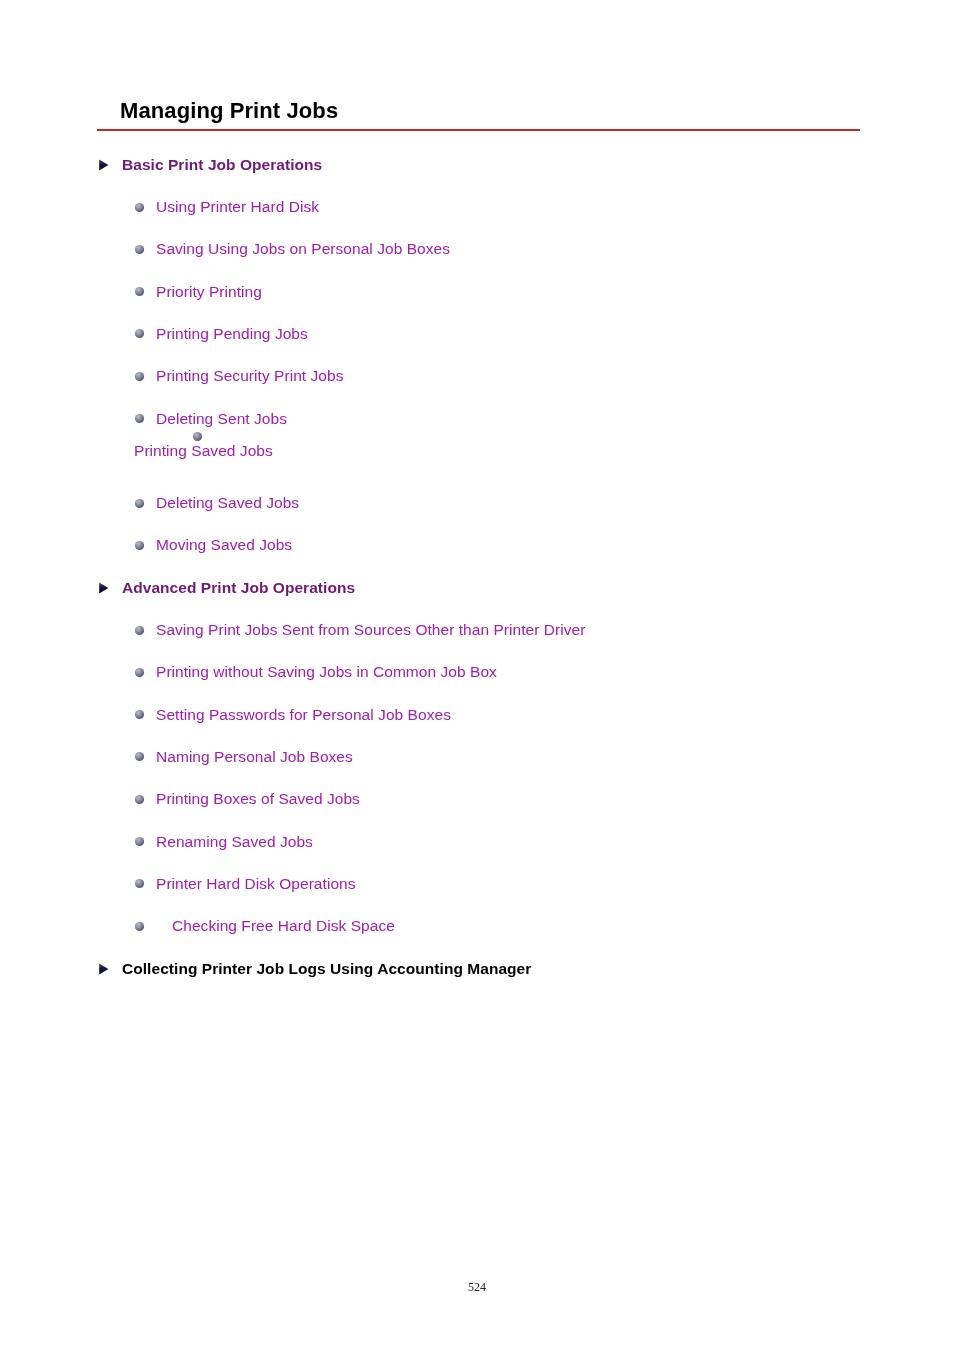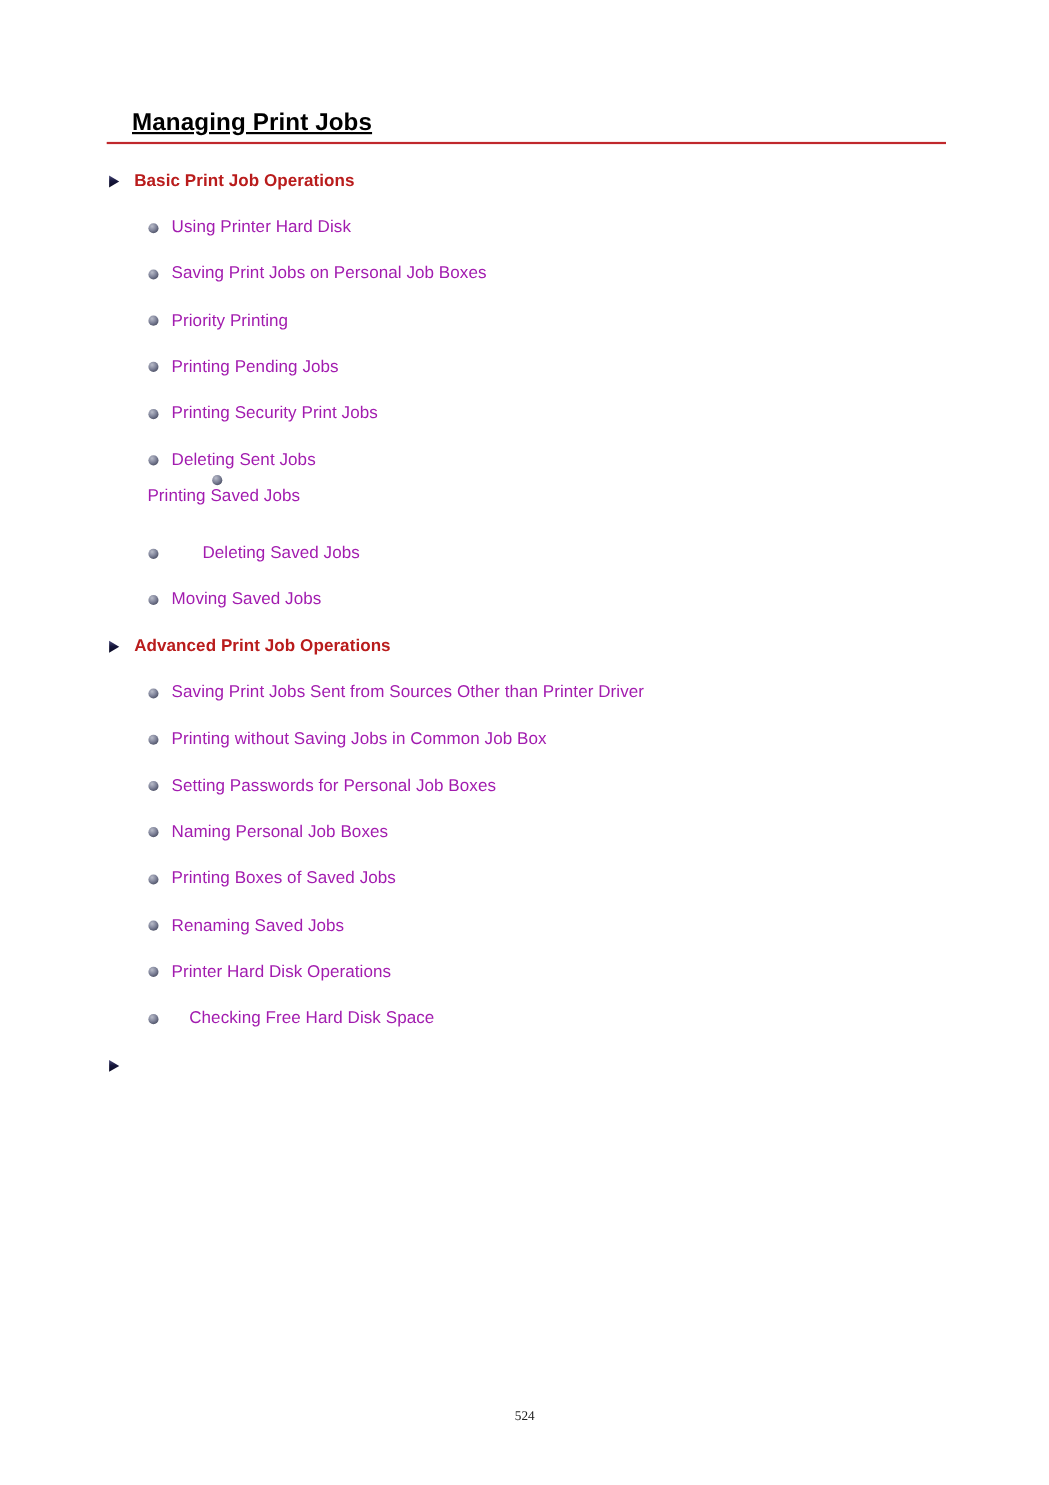--- a/index.html
+++ b/index.html
@@ -25,21 +25,20 @@
   .title-block {
     position: absolute;
     left: 90px;
     top: 94px;
     width: 770px;
   }
   .title-row {
     display: flex;
     align-items: center;
     height: 34px;
-    text-decoration: underline;
   }
   .title-bar {
     width: 7px;
     background: #cc0000;
     flex: 0 0 7px;
   }
   .page-title {
     font-size: 22px;
     font-weight: bold;
     color: #000000;
@@ -74,21 +73,21 @@
   .arrow-icon {
     width: 16px;
     height: 16px;
     flex: 0 0 16px;
     display: block;
     margin-right: 10px;
   }
   .section-heading-label {
     font-size: 15.5px;
     font-weight: bold;
-    color: #b91c1c;
+    color: #701a75;
     white-space: nowrap;
     letter-spacing: 0.05px;
   }
   .section-heading.plain .section-heading-label {
     color: #000000;
   }
 
   .list-item {
     position: absolute;
     display: flex;
@@ -166,21 +165,21 @@
         <svg class="bullet-icon" viewBox="0 0 12 12">
           <defs>
             <radialGradient id="bgr1" cx="36%" cy="30%" r="75%">
               <stop offset="0%" stop-color="#b9bcc9"></stop>
               <stop offset="55%" stop-color="#80849a"></stop>
               <stop offset="100%" stop-color="#4d5166"></stop>
             </radialGradient>
           </defs>
           <circle cx="6" cy="6" r="5" fill="url(#bgr1)"></circle>
         </svg>
-        <span class="list-item-label">Saving Print Jobs on Personal Job Boxes</span>
+        <span class="list-item-label">Saving Using Jobs on Personal Job Boxes</span>
       </div>
       <div class="list-item" style="top: 280.6px;">
         <svg class="bullet-icon" viewBox="0 0 12 12">
           <defs>
             <radialGradient id="bgr2" cx="36%" cy="30%" r="75%">
               <stop offset="0%" stop-color="#b9bcc9"></stop>
               <stop offset="55%" stop-color="#80849a"></stop>
               <stop offset="100%" stop-color="#4d5166"></stop>
             </radialGradient>
           </defs>
@@ -233,21 +232,21 @@
             <radialGradient id="bgr6" cx="36%" cy="30%" r="75%">
               <stop offset="0%" stop-color="#b9bcc9"></stop>
               <stop offset="55%" stop-color="#80849a"></stop>
               <stop offset="100%" stop-color="#4d5166"></stop>
             </radialGradient>
           </defs>
           <circle cx="6" cy="6" r="5" fill="url(#bgr6)"></circle>
         </svg>
         <span class="list-item-label">Printing Saved Jobs</span>
       </div>
-      <div class="list-item" style="top: 492.1px; gap: 28px;">
+      <div class="list-item" style="top: 492.1px;">
         <svg class="bullet-icon" viewBox="0 0 12 12">
           <defs>
             <radialGradient id="bgr7" cx="36%" cy="30%" r="75%">
               <stop offset="0%" stop-color="#b9bcc9"></stop>
               <stop offset="55%" stop-color="#80849a"></stop>
               <stop offset="100%" stop-color="#4d5166"></stop>
             </radialGradient>
           </defs>
           <circle cx="6" cy="6" r="5" fill="url(#bgr7)"></circle>
         </svg>
@@ -387,18 +386,19 @@
         <svg class="arrow-icon" viewBox="0 0 16 16">
           <defs>
             <linearGradient id="agr" x1="0" y1="0" x2="0" y2="1">
               <stop offset="0%" stop-color="#4a4a7a"></stop>
               <stop offset="45%" stop-color="#16163c"></stop>
               <stop offset="100%" stop-color="#0a0a22"></stop>
             </linearGradient>
           </defs>
           <path d="M3.2 2.6 L12.4 8 L3.2 13.4 Z" fill="url(#agr)"></path>
         </svg>
+        <span class="section-heading-label">Collecting Printer Job Logs Using Accounting Manager</span>
       </div>
     </div>
 
   <div class="page-number">524</div>
 
 </div>
 
 </body></html>

